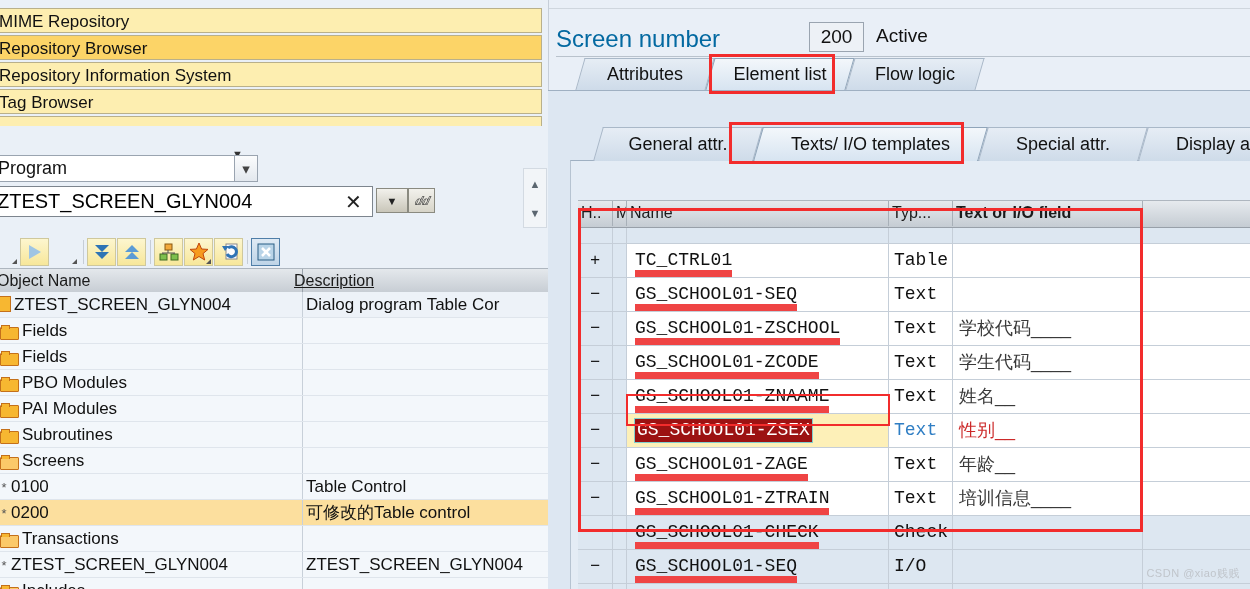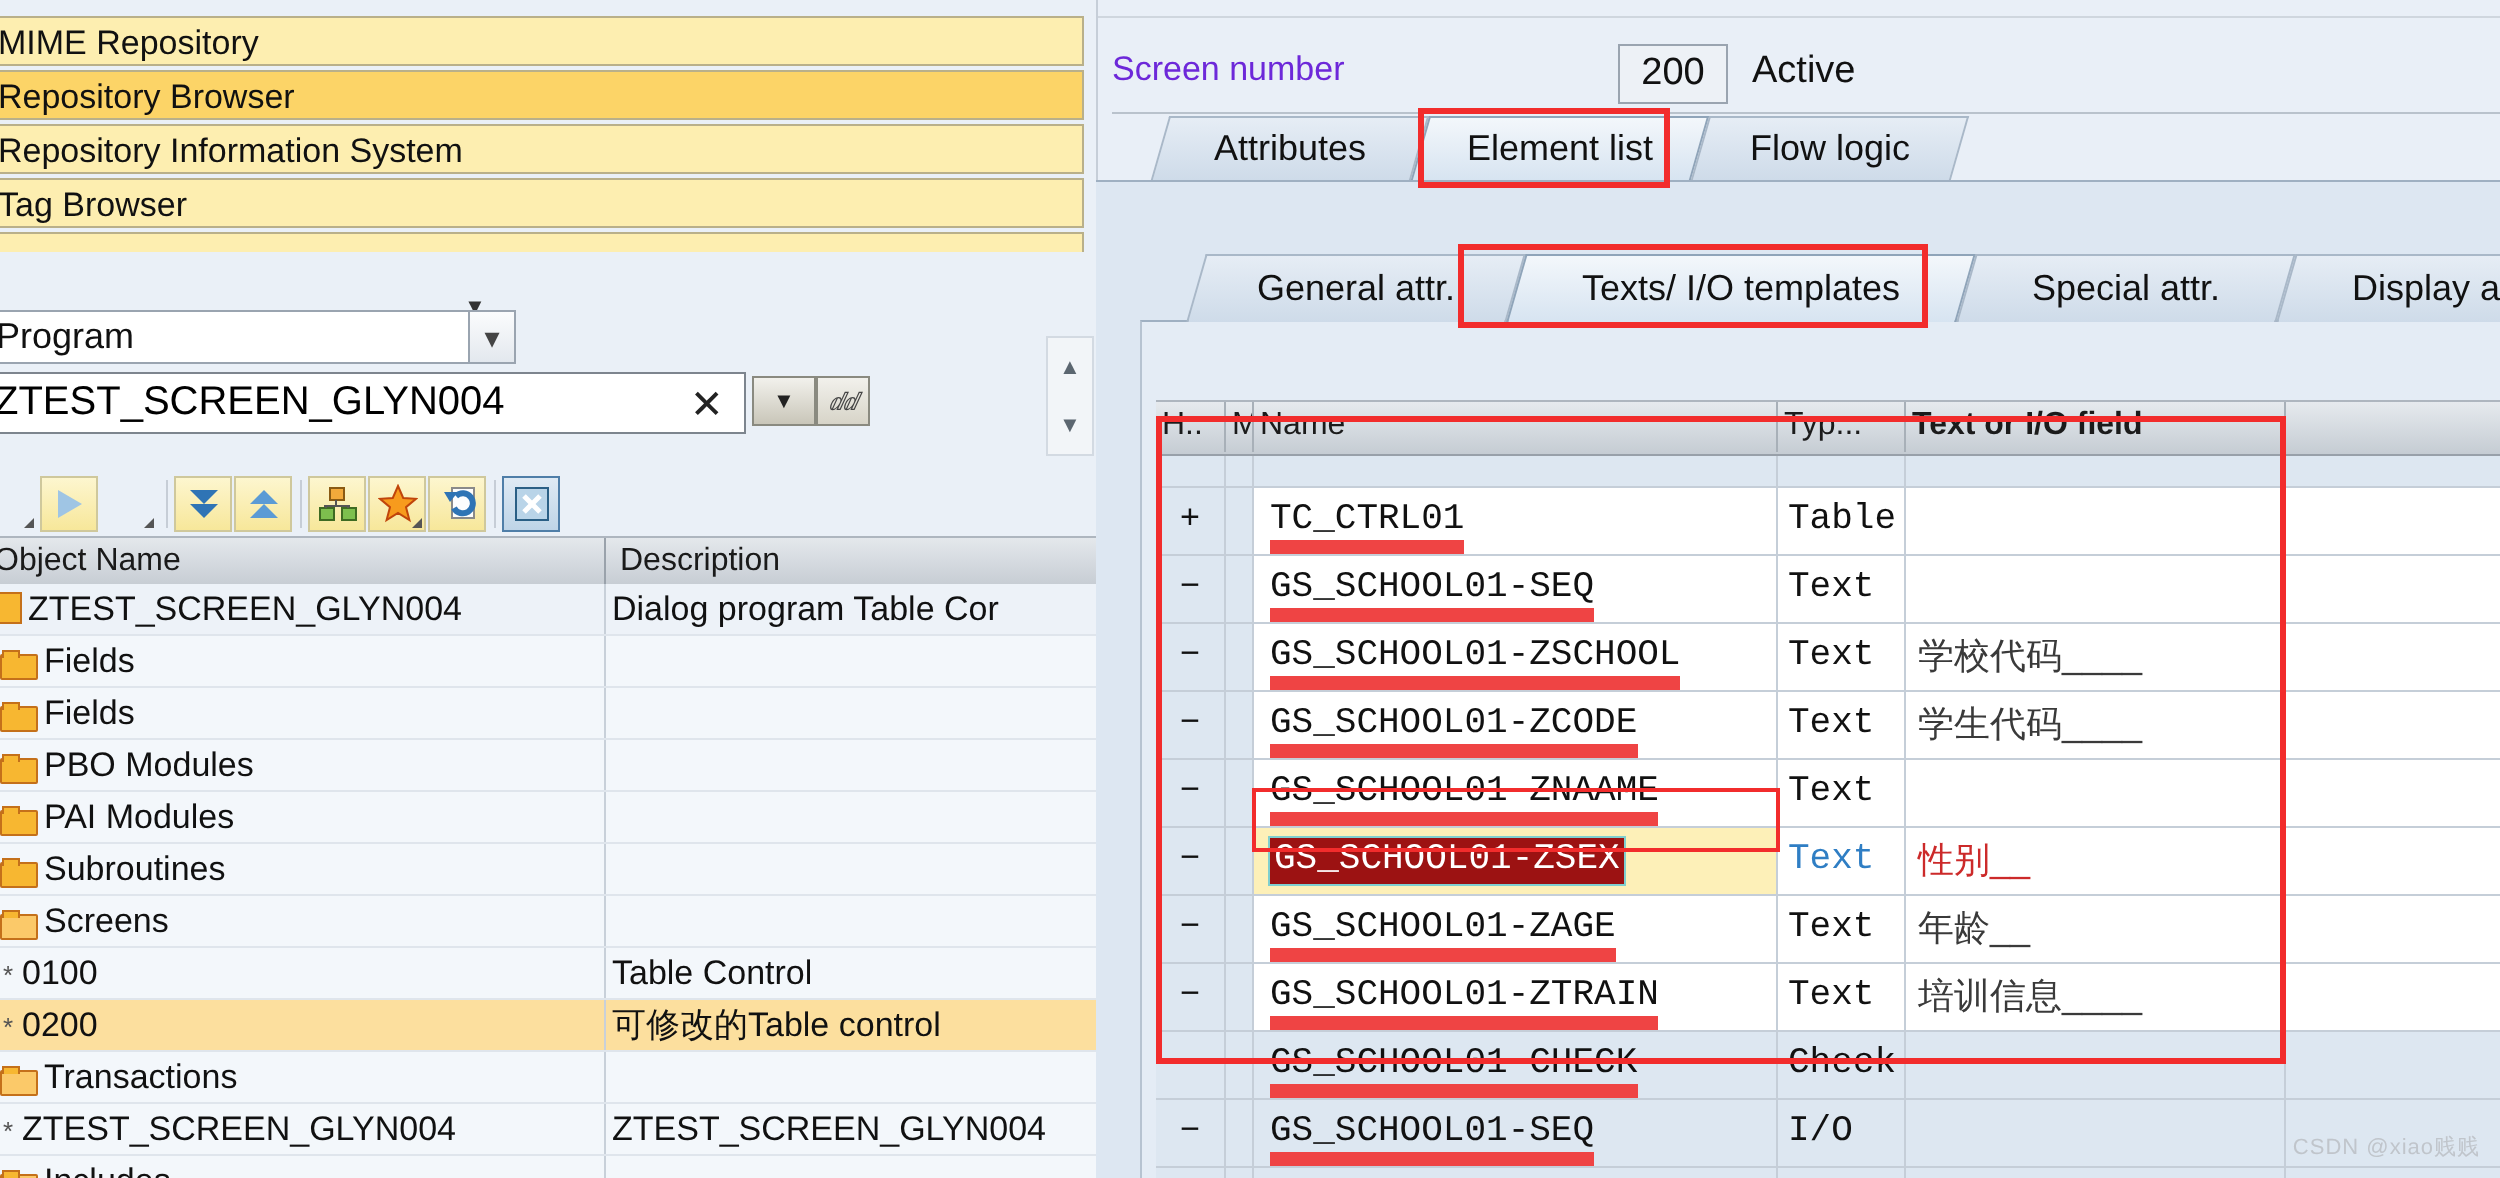--- a/index.html
+++ b/index.html
@@ -177,21 +177,21 @@
     border-bottom: 1px solid #9aa2ab;
   }
   .th-cell {
     position: absolute; top: 0;
     height: 24px; line-height: 23px;
     font-size: 16px; color: #1a1a1a;
     padding-left: 7px;
     box-sizing: border-box;
   }
   #th-name { left: 0; width: 313px; border-right: 1px solid #9aa2ab; }
-  #th-desc { left: 313px; width: 245px; }
+  #th-desc { left: 297px; width: 245px; text-decoration: underline; }
 
   
   #tree-rows {
     position: absolute; left: -10px; top: 292px;
     width: 558px; height: 297px;
     overflow: hidden;
   }
   .tr-row {
     position: relative;
     height: 26px;
@@ -264,21 +264,21 @@
     position: absolute; left: 0; top: 8px;
     width: 702px; height: 1px; background: #cfd6de;
   }
 
   #screen-num-row {
     position: absolute; left: 8px; top: 22px;
     width: 690px; height: 32px;
   }
   #screen-num-label {
     position: absolute; left: 0; top: 3px;
-    font-size: 17px; color: #6d28d9;
+    font-size: 24px; color: #0369a1;
   }
   #screen-num-box {
     position: absolute; left: 253px; top: 0;
     width: 55px; height: 30px;
     box-sizing: border-box;
     background: #edf1f6;
     border: 1px solid #9aa4b0;
     font-size: 19px; line-height: 28px;
     text-align: center;
     color: #111;
@@ -669,20 +669,21 @@
         <div class="ec ec-ty">Text</div>
         <div class="ec ec-tx">学生代码____</div>
         <div class="ec ec-xt"></div>
       </div>
 
       <div class="er white-row">
         <div class="ec ec-h">−</div>
         <div class="ec ec-m"></div>
         <div class="ec ec-nm"><span class="nm-link">GS_SCHOOL01-ZNAAME</span></div>
         <div class="ec ec-ty">Text</div>
+        <div class="ec ec-tx">姓名__</div>
         <div class="ec ec-xt"></div>
       </div>
 
       <div class="er white-row selected">
         <div class="ec ec-h">−</div>
         <div class="ec ec-m"></div>
         <div class="ec ec-nm sel-cell"><span class="nm-link">GS_SCHOOL01-ZSEX</span></div>
         <div class="ec ec-ty">Text</div>
         <div class="ec ec-tx">性别__</div>
         <div class="ec ec-xt"></div>

